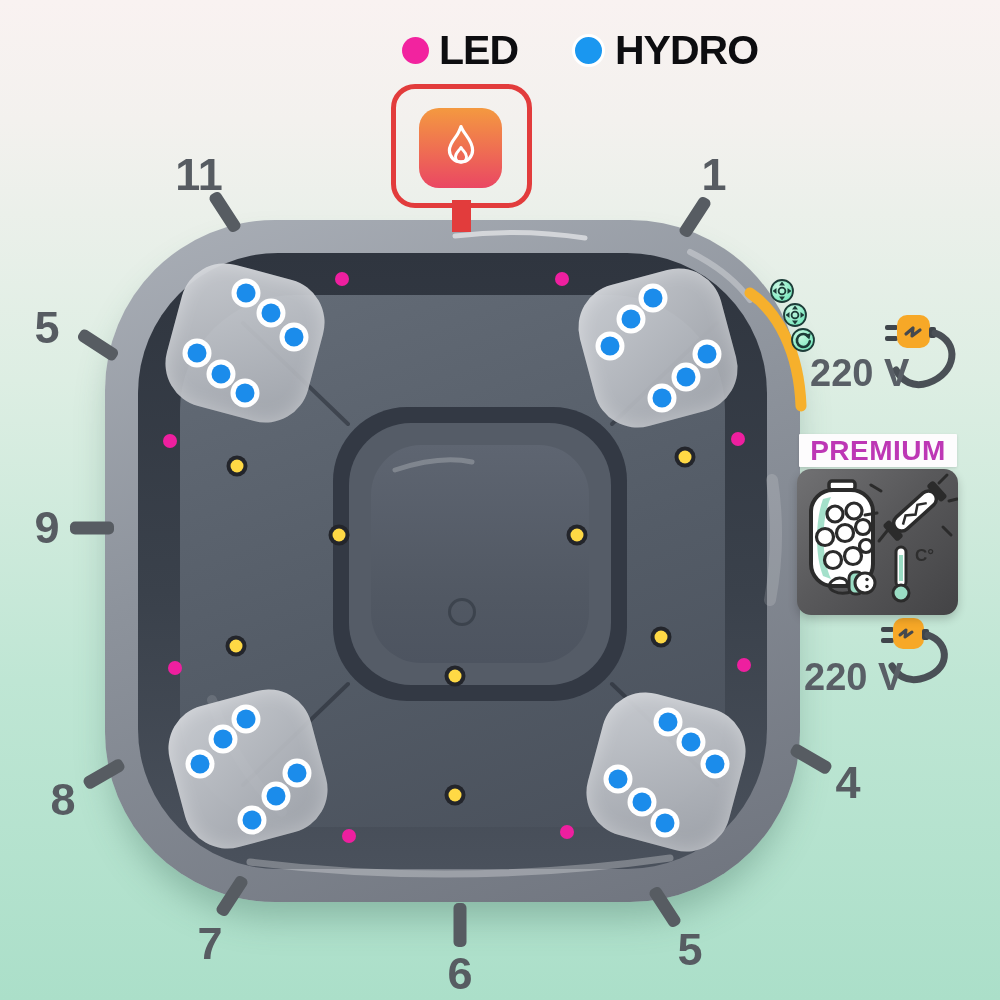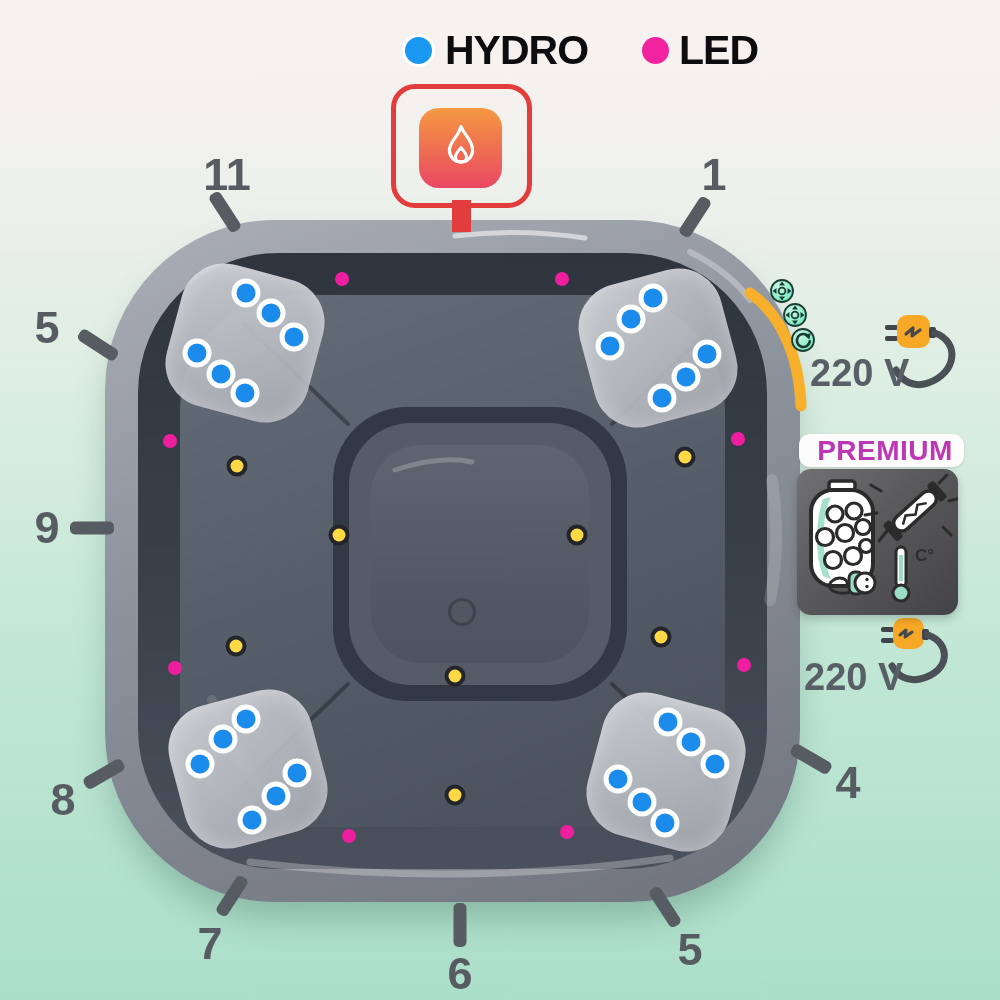--- a/index.html
+++ b/index.html
@@ -43,38 +43,38 @@
   .dot.led{width:14px;height:14px;background:var(--led);}
   
   .clock-layer{position:absolute;left:0;top:0;width:100%;height:100%;z-index:30;pointer-events:none;}
   .clock-num{position:absolute;transform:translate(-50%,-50%);font-size:45px;font-weight:700;color:var(--clock);}
   .clock-tick{position:absolute;width:44px;height:13px;border-radius:5px;background:var(--clock);
     transform:translate(-50%,-50%) rotate(var(--r));}
   
   .overlay-svg{position:absolute;left:0;top:0;z-index:40;pointer-events:none;}
   .voltage{position:absolute;font-size:38px;font-weight:700;color:var(--voltage);z-index:45;letter-spacing:0px;}
   .premium-strip{position:absolute;left:799px;top:434px;width:158px;height:33px;background:#fdfcfd;z-index:45;
-    display:flex;align-items:center;justify-content:center;border-radius:11px;box-shadow:0 1px 3px rgba(0,0,0,.12);padding-left:7px;}
+    display:flex;align-items:center;justify-content:center;border-radius:1px;box-shadow:0 1px 3px rgba(0,0,0,.12);}
   .premium-label{font-size:28px;font-weight:700;letter-spacing:.5px;color:var(--premium);}
   .premium-box{position:absolute;left:797px;top:469px;width:161px;height:146px;border-radius:14px;z-index:44;
     background:linear-gradient(135deg,#717173 0%,#59595b 45%,#434345 100%);box-shadow:0 4px 10px rgba(0,0,0,.2);}
 </style>
 </head>
 <body>
 
 <div class="stage">
 
   <div class="legend">
       <div class="legend-item">
+        <span class="legend-dot" style="height: 27px; width: 27px; background: rgb(242, 35, 159);"></span>
+        <span class="legend-label">LED</span>
+      </div>
+      <div class="legend-item">
         <span class="legend-dot" style="height: 27px; width: 27px; background: rgb(26, 151, 240); border: 3px solid rgb(255, 255, 255);"></span>
         <span class="legend-label">HYDRO</span>
-      </div>
-      <div class="legend-item">
-        <span class="legend-dot" style="height: 27px; width: 27px; background: rgb(242, 35, 159);"></span>
-        <span class="legend-label">LED</span>
       </div>
     </div>
 
   <div class="heater-stem"></div>
   <div class="heater-frame"></div>
   <div class="heater-chip">
     <svg width="58" height="58" viewBox="0 0 100 100">
       <path d="M50 13 C55 27 70 36 70 54 A20 20 0 0 1 30 54 C30 41 41 33 45.5 23.5 C47.5 19.5 49 16.5 50 13 Z" fill="none" stroke="#ffffff" stroke-width="5.5" stroke-linejoin="round"></path>
       <path d="M50 49 C53 55.5 59.5 57.5 59.5 65 A9.5 9.5 0 0 1 40.5 65 C40.5 57.5 47 54.5 50 49 Z" fill="none" stroke="#ffffff" stroke-width="5" stroke-linejoin="round"></path>
     </svg>
@@ -149,21 +149,21 @@
       <div class="dot led" style="left: 170px; top: 441px;"></div>
       <div class="dot led" style="left: 738px; top: 439px;"></div>
       <div class="dot led" style="left: 175px; top: 668px;"></div>
       <div class="dot led" style="left: 744px; top: 665px;"></div>
       <div class="dot led" style="left: 349px; top: 836px;"></div>
       <div class="dot led" style="left: 567px; top: 832px;"></div>
     </div>
 
   <div class="clock-layer" id="clock-layer">
       <div class="clock-tick" style="left: 225px; top: 212px; --r: 57deg;"></div>
-      <div class="clock-num" style="left: 199px; top: 175px; margin-left: 28px;">11</div>
+      <div class="clock-num" style="left: 199px; top: 175px;">11</div>
       <div class="clock-tick" style="left: 695px; top: 217px; --r: -57deg;"></div>
       <div class="clock-num" style="left: 714px; top: 175px;">1</div>
       <div class="clock-tick" style="left: 98px; top: 345px; --r: 33deg;"></div>
       <div class="clock-num" style="left: 47px; top: 328px;">5</div>
       <div class="clock-tick" style="left: 92px; top: 528px; --r: 0deg;"></div>
       <div class="clock-num" style="left: 47px; top: 528px;">9</div>
       <div class="clock-tick" style="left: 104px; top: 774px; --r: -30deg;"></div>
       <div class="clock-num" style="left: 63px; top: 800px;">8</div>
       <div class="clock-tick" style="left: 232px; top: 896px; --r: -57deg;"></div>
       <div class="clock-num" style="left: 210px; top: 944px;">7</div>

